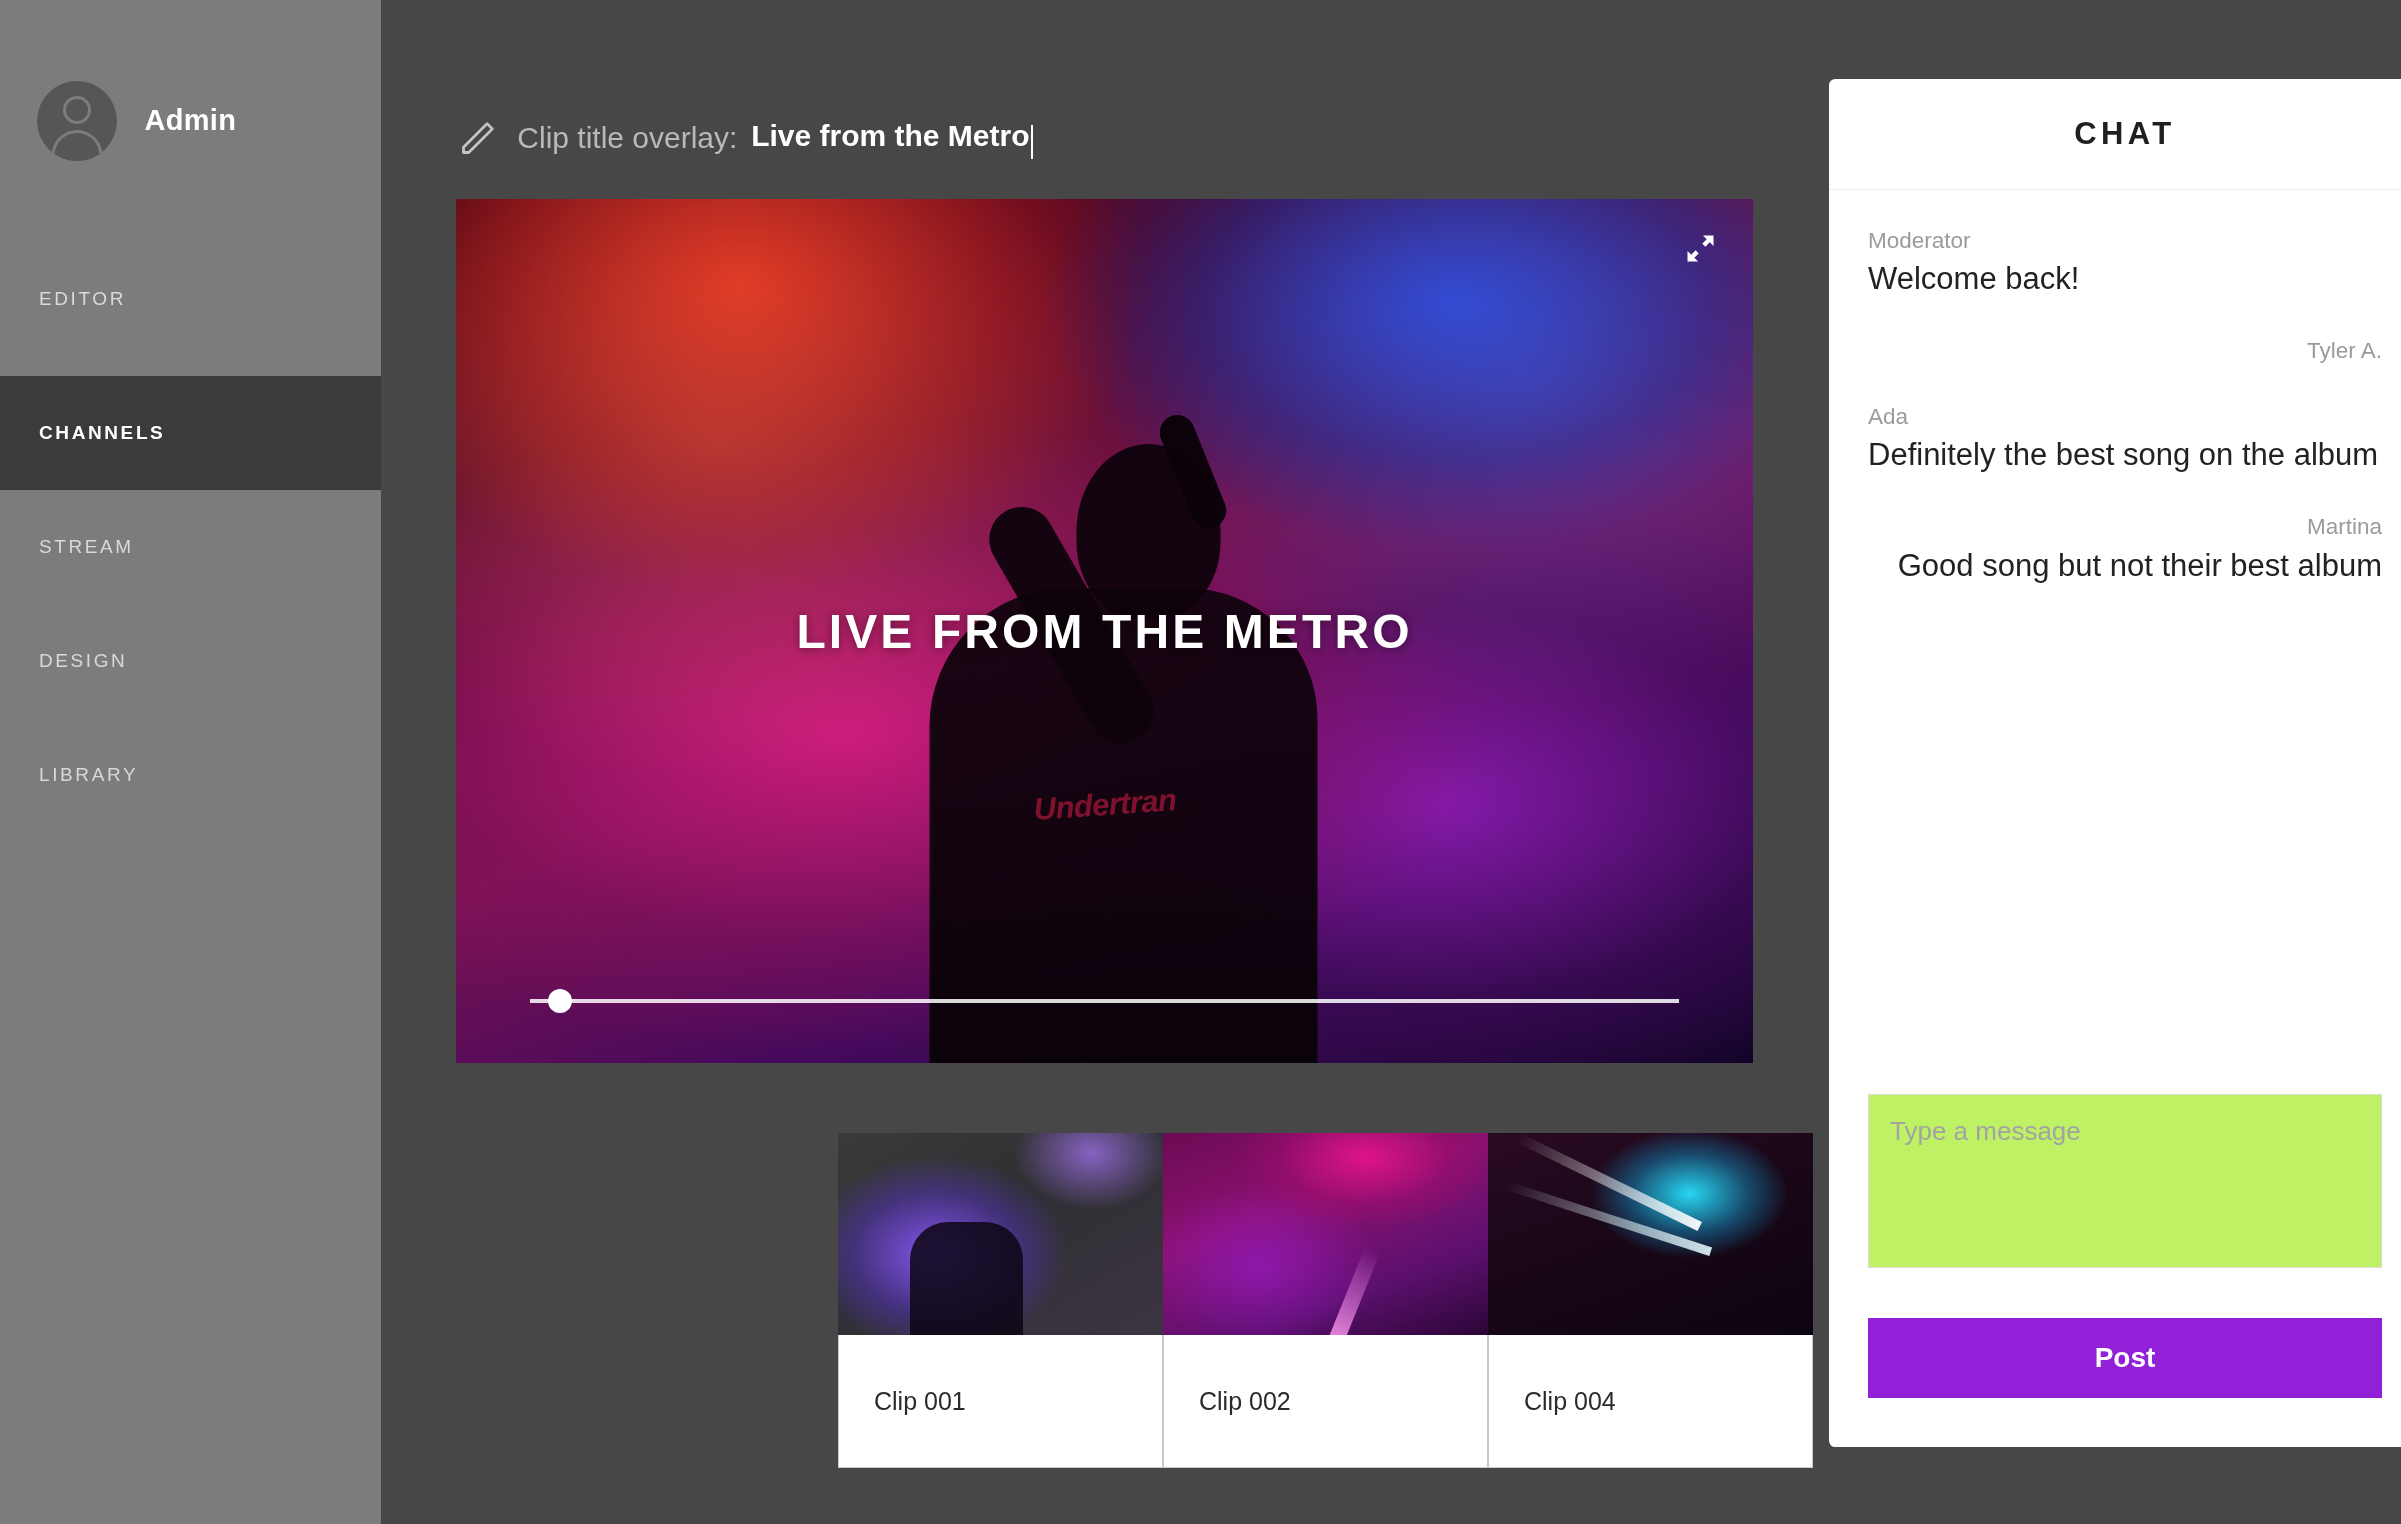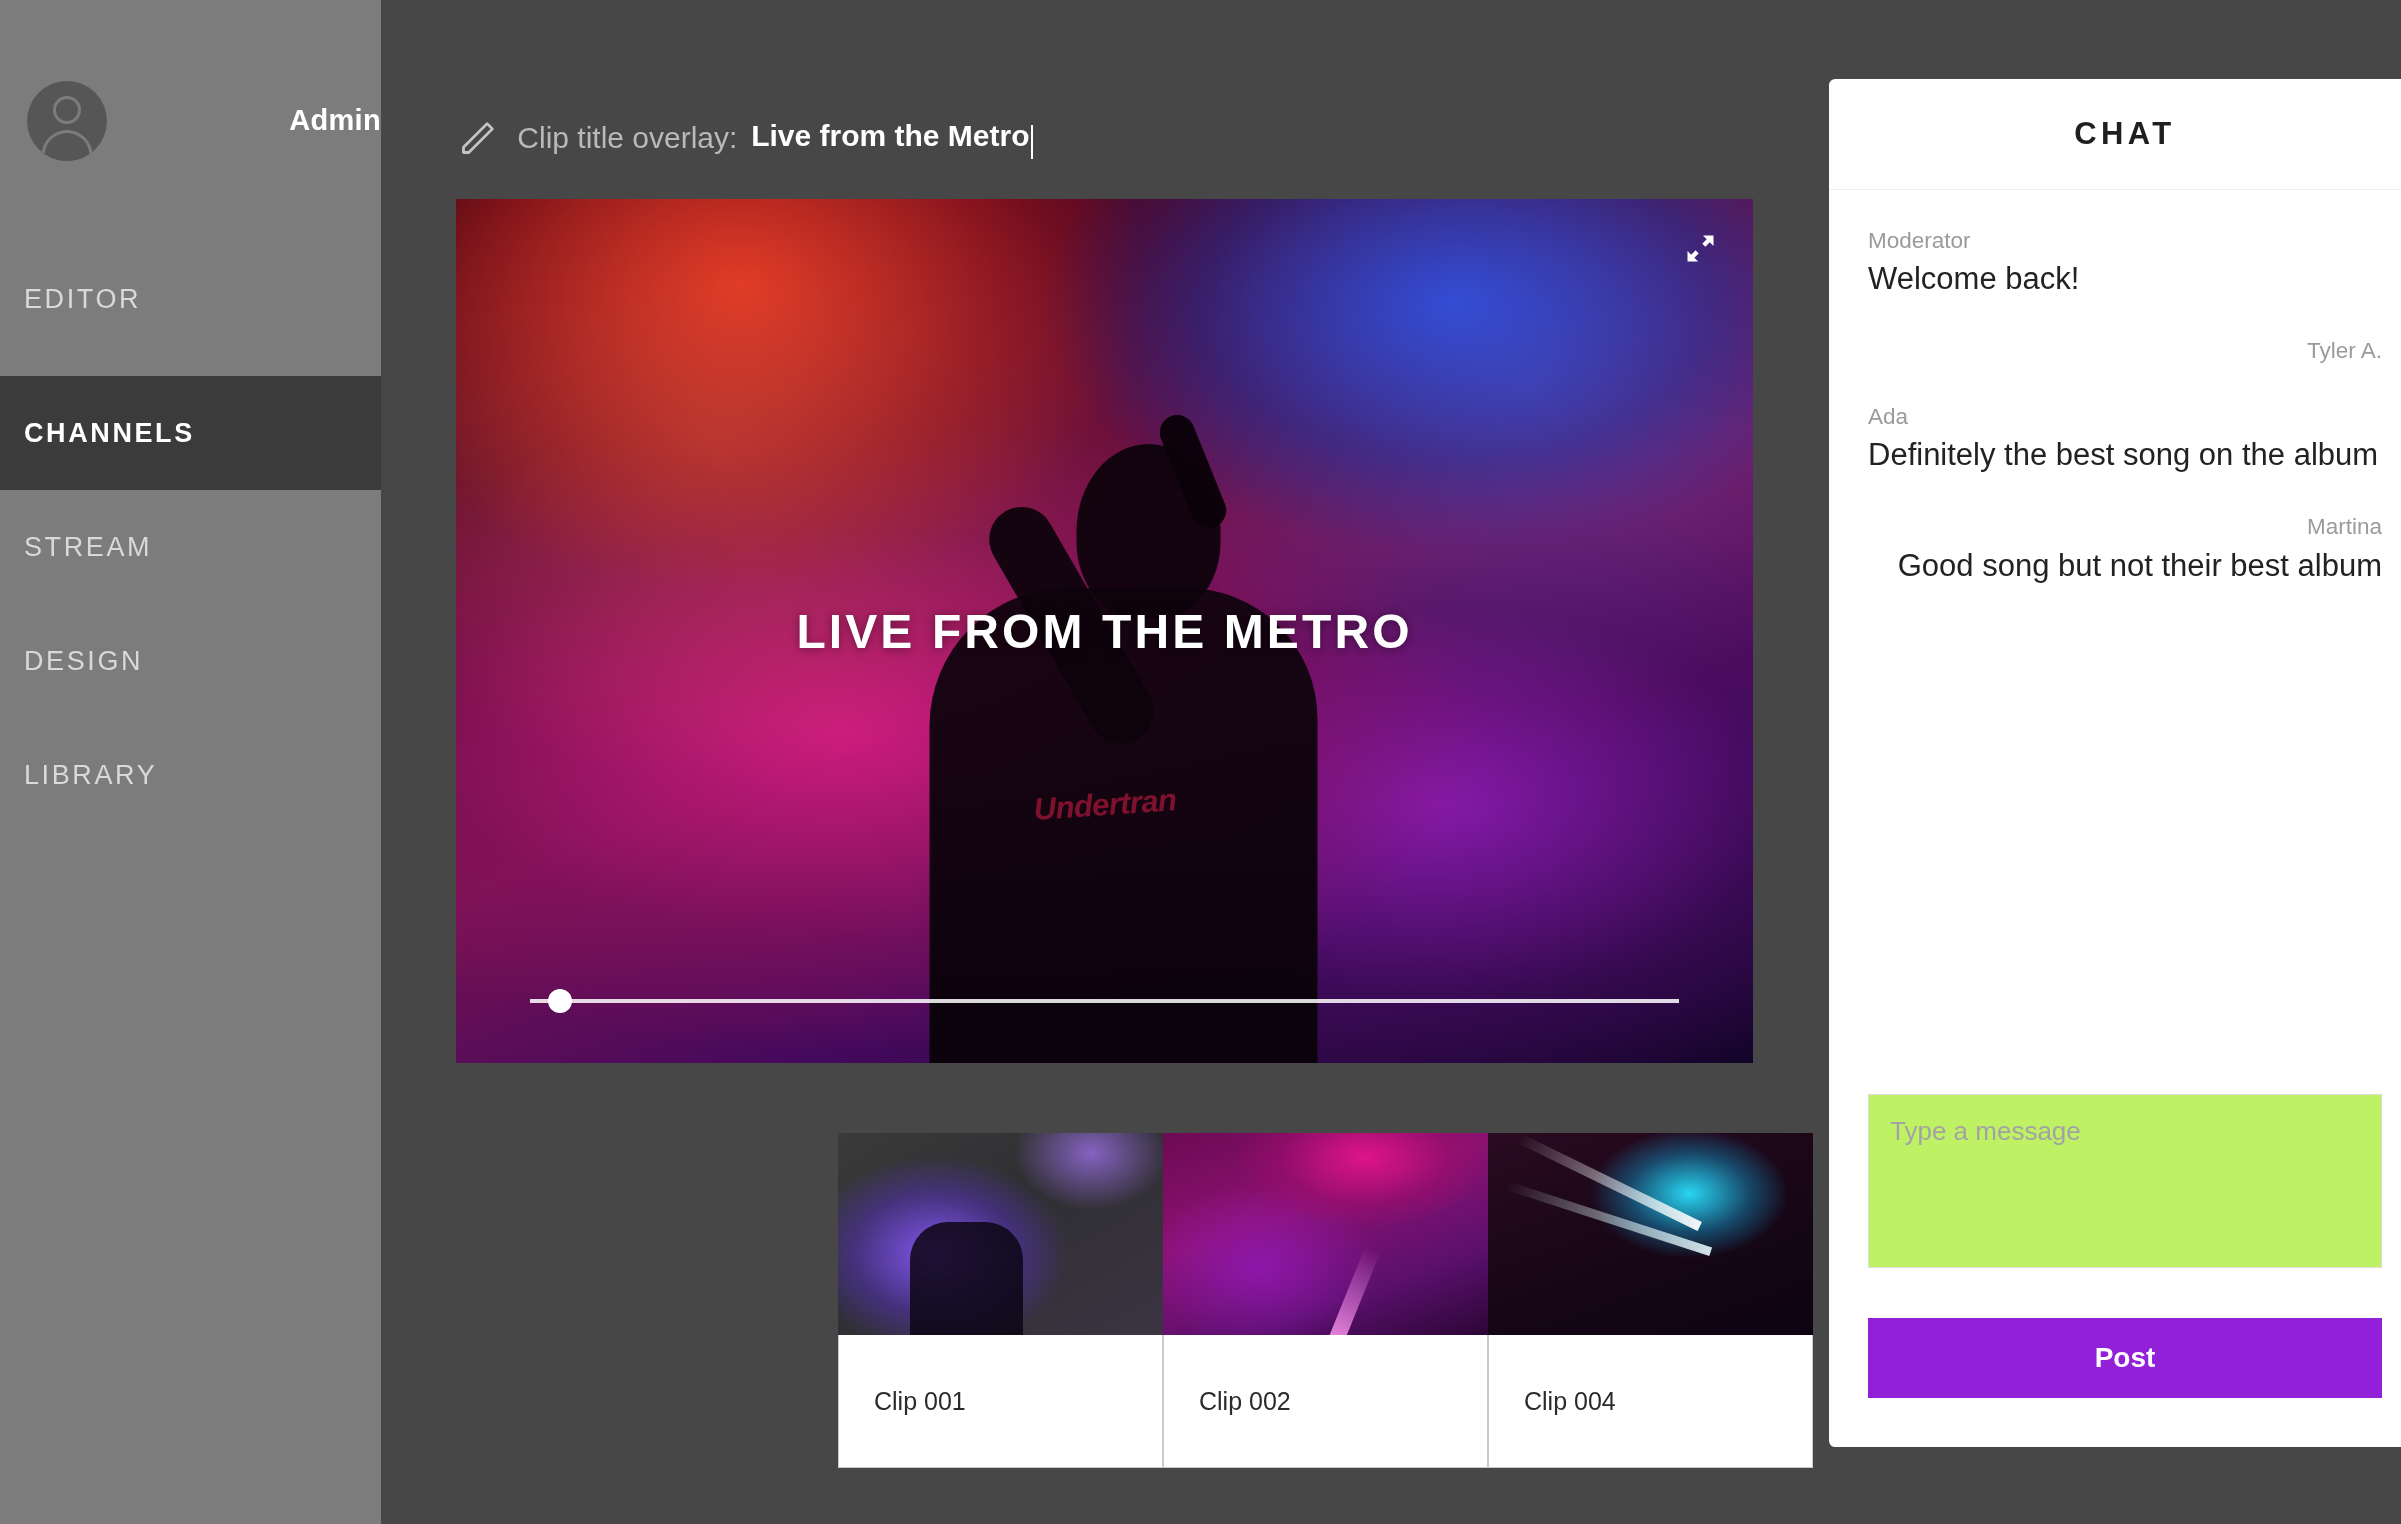--- a/index.html
+++ b/index.html
@@ -13,23 +13,22 @@
 
   
   .sidebar {
     width: 381px; height: 1525px;
     background: #7c7c7c;
     flex: 0 0 381px;
     position: relative;
   }
   .user-block {
     display: flex; align-items: center;
-    padding: 80px 0 0 27px;
+    padding: 80px 0 0 37px;
     height: 161px;
-    justify-content: space-between;
   }
   .avatar {
     width: 80px; height: 80px; border-radius: 50%;
     background: #565656;
     position: relative; overflow: hidden;
     flex: 0 0 80px;
   }
   .avatar .head {
     position: absolute; left: 50%; top: 15px;
     transform: translateX(-50%);
@@ -51,23 +50,23 @@
     color: #ffffff;
     font-size: 29px;
     font-weight: 700;
     letter-spacing: 0.3px;
   }
 
   .nav { margin-top: 81px; }
   .nav-item {
     height: 114px;
     display: flex; align-items: center;
-    padding-left: 24px;
+    padding-left: 39px;
     color: #d9d9d9;
-    font-size: 27px;
+    font-size: 19px;
     letter-spacing: 2.6px;
     font-weight: 400;
     cursor: pointer;
   }
   .nav-item.active {
     background: #3b3b3b;
     color: #ffffff;
     font-weight: 700;
     margin-top: 20px;
   }

